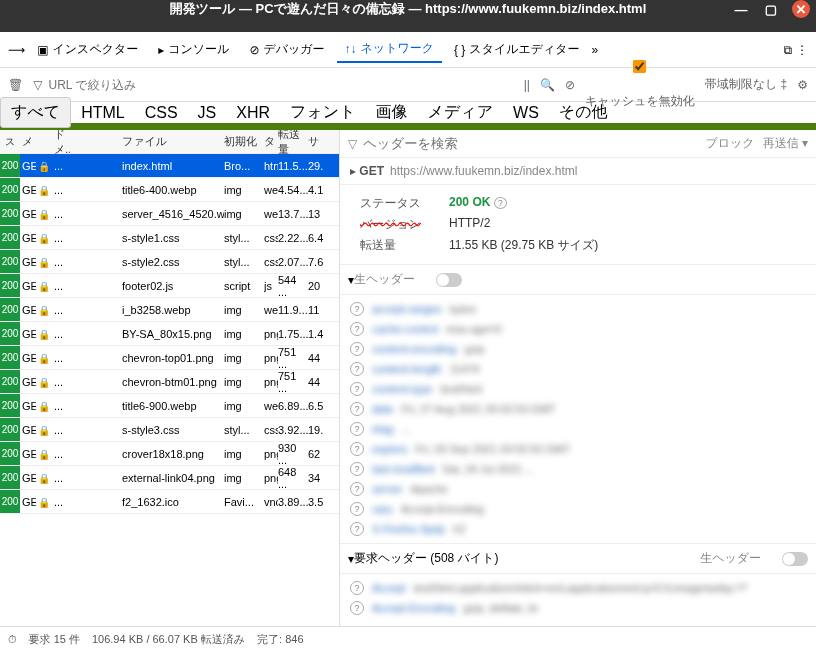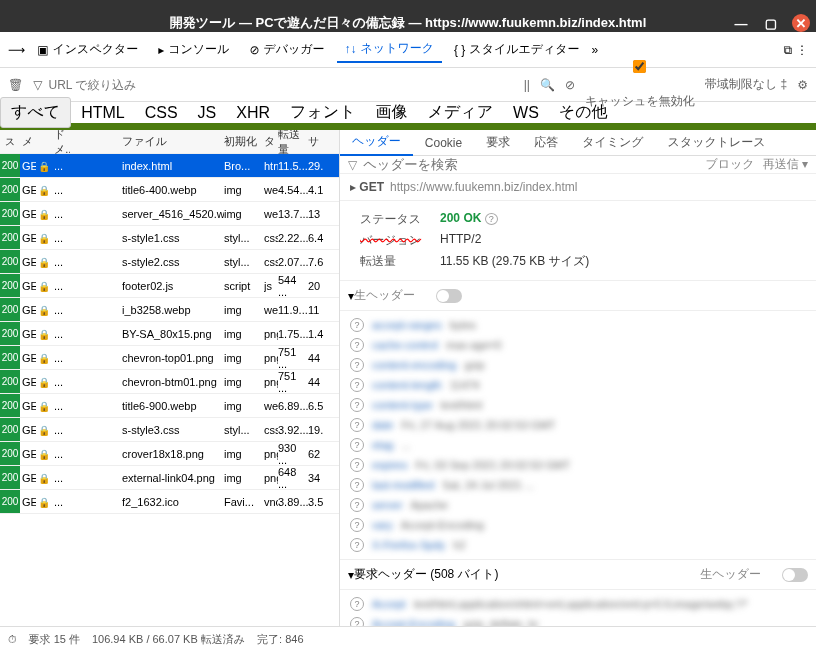--- a/index.html
+++ b/index.html
@@ -1,18 +1,18 @@
 <!DOCTYPE html>
 <html><head>
 <meta charset="utf-8">
 <style>
 * { margin: 0; padding: 0; box-sizing: border-box; font-family: sans-serif; }
 body { background: #f5f5f5; width: 816px; height: 652px; overflow: hidden; }
 .window { display: flex; flex-direction: column; height: 100%; background: #fff; }
-.titlebar { background: #333; color: #fff; display: flex; align-items: flex-end; justify-content: center; height: 32px; position: relative; font-size: 13px; font-weight: bold; }
+.titlebar { background: #333; color: #fff; display: flex; align-items: flex-start; justify-content: center; height: 32px; position: relative; font-size: 13px; font-weight: bold; }
 .titlebar-controls { position: absolute; right: 6px; display: flex; gap: 12px; }
 .titlebar-controls span { width: 18px; height: 18px; display: inline-flex; align-items: center; justify-content: center; cursor: pointer; }
 .close-btn { background: #e85a3f; border-radius: 50%; color: #fff; }
 .toolbar-main { display: flex; align-items: center; height: 36px; border-bottom: 1px solid #ddd; padding: 0 8px; gap: 4px; font-size: 12px; }
 .toolbar-main .tool-item { display: flex; align-items: center; gap: 4px; padding: 4px 8px; cursor: pointer; }
 .toolbar-main .tool-item.active { color: #0060df; border-bottom: 2px solid #0060df; }
 .toolbar-sub { display: flex; align-items: center; height: 34px; border-bottom: 1px solid #ddd; padding: 0 8px; gap: 10px; font-size: 12px; color: #666; }
 .url-filter { flex: 1; display: flex; align-items: center; gap: 6px; }
 .url-filter input { border: none; outline: none; font-size: 12px; color: #ef4444; }
 .cache-check { display: flex; align-items: center; gap: 20px; flex-direction: column; }
@@ -37,21 +37,21 @@
 .col-size { width: 18px; overflow: hidden; }
 .detail-area { width: 476px; display: flex; flex-direction: column; overflow-y: auto; font-size: 12px; }
 .detail-tabs { display: flex; height: 26px; border-bottom: 1px solid #ddd; align-items: center; }
 .detail-tabs .dtab { padding: 4px 12px; cursor: pointer; color: #555; }
 .detail-tabs .dtab.active { color: #0060df; border-bottom: 2px solid #0060df; }
 .header-filter { display: flex; align-items: center; height: 28px; border-bottom: 1px solid #eee; padding: 0 8px; gap: 6px; color: #888; }
 .header-filter .right { margin-left: auto; display: flex; gap: 8px; align-items: center; }
 .req-line { padding: 6px 10px; border-bottom: 1px solid #eee; color: #555; }
 .req-line .method { color: #555; margin-right: 6px; }
 .summary { padding: 8px 20px; font-size: 12px; }
-.summary-row { display: flex; padding: 2px 0; }
+.summary-row { display: flex; padding: 2px 0; gap: 9px; }
 .summary-row .label { width: 80px; color: #555; }
 .summary-row .value { color: #333; }
 .summary-row .green { color: #1a9641; font-weight: bold; }
 .summary-row.struck .label { text-decoration: line-through wavy red; }
 .section-head { display: flex; align-items: center; padding: 6px 8px; border-top: 1px solid #eee; border-bottom: 1px solid #eee; font-size: 12px; }
 .section-head .title { flex: 1; }
 .section-head .toggle { display: flex; align-items: center; gap: 21px; color: #888; }
 .toggle-switch { width: 26px; height: 14px; background: #ccc; border-radius: 7px; position: relative; }
 .toggle-switch::after { content: ''; position: absolute; width: 12px; height: 12px; background: #fff; border-radius: 50%; top: 1px; left: 1px; }
 .header-list { padding: 4px 10px; }
@@ -339,28 +339,20 @@
             <div class="col-file">f2_1632.ico</div>
             <div class="col-init">Favi...</div>
             <div class="col-type">vnc</div>
             <div class="col-trans">3.89...</div>
             <div class="col-size">3.5</div>
           </div>
         </div>
     </div>
 
     <div class="detail-area">
-      <div class="detail-tabs">
-        <div class="dtab active">ヘッダー</div>
-        <div class="dtab">Cookie</div>
-        <div class="dtab">要求</div>
-        <div class="dtab">応答</div>
-        <div class="dtab">タイミング</div>
-        <div class="dtab">スタックトレース</div>
-      </div>
       <div class="header-filter">
         <span>▽</span>
         <input style="border: none; outline: none; flex: 1 1 0%;" placeholder="ヘッダーを検索">
         <div class="right">
           <span>ブロック</span>
           <span><span>再送信</span> ▾</span>
         </div>
       </div>
       <div class="req-line">
         ▸ <b class="method">GET</b><span style="color:#888">https://www.fuukemn.biz/index.html</span>

